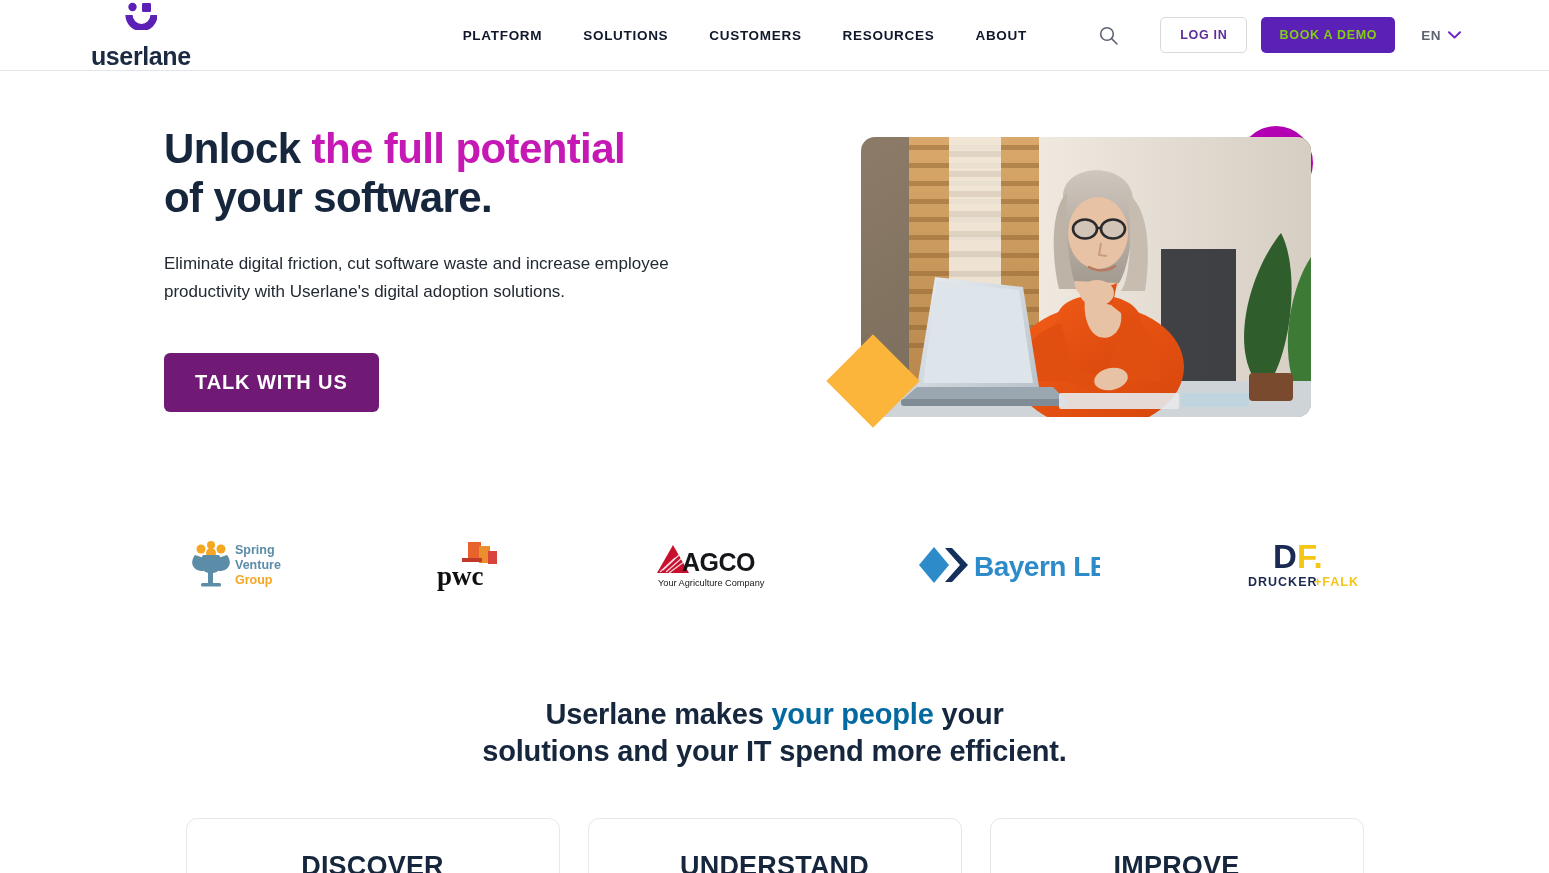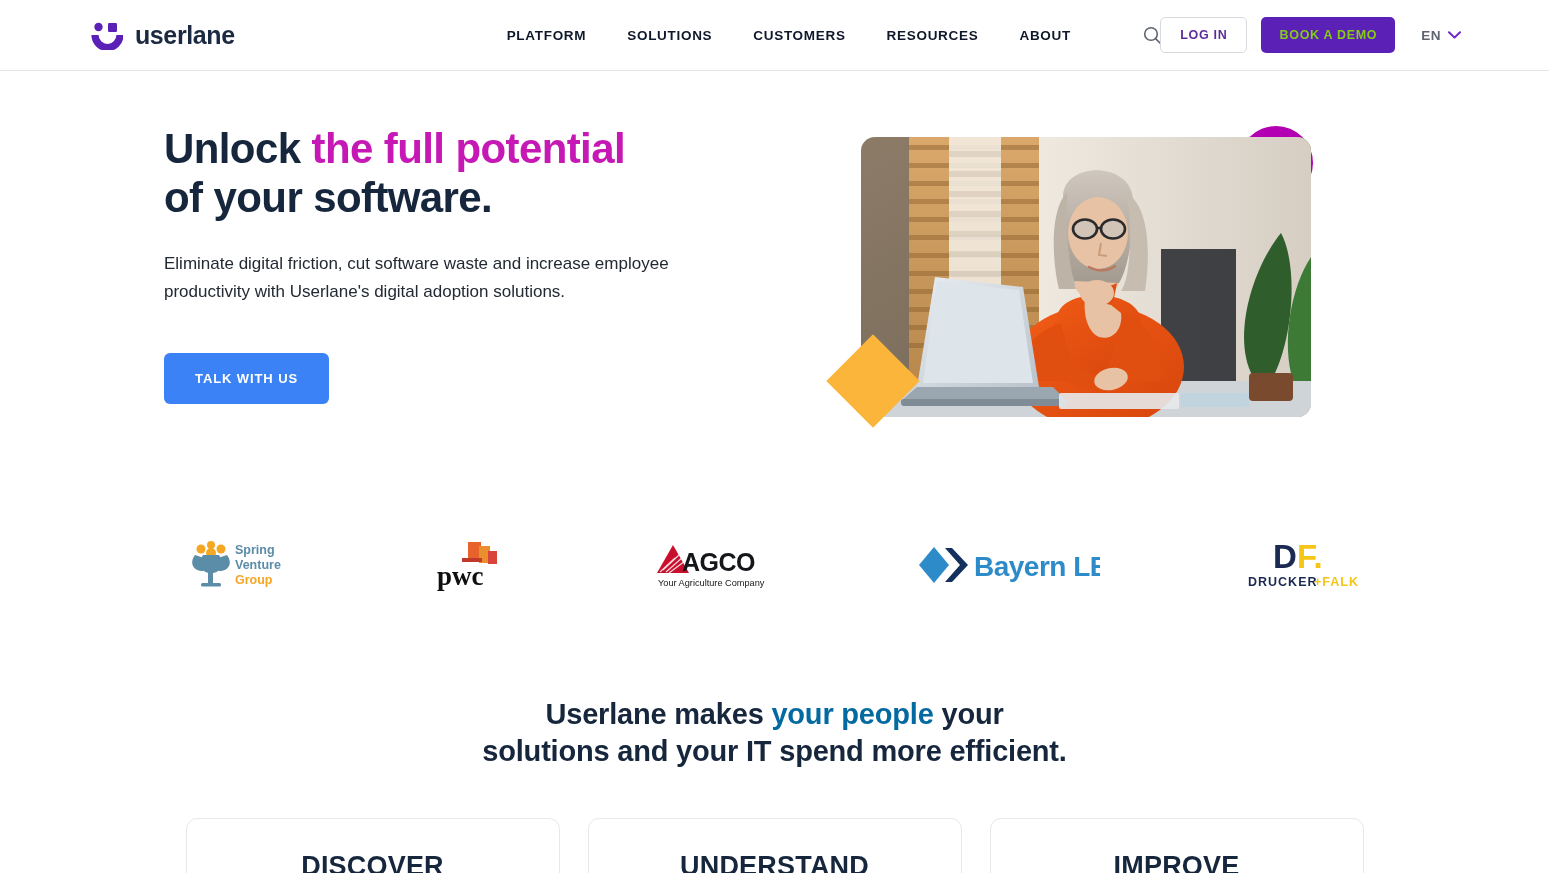--- a/index.html
+++ b/index.html
@@ -20,20 +20,21 @@
     align-items: center;
     border-bottom: 1px solid #e3e5ea;
     background: #ffffff;
     position: relative;
   }
   .brand {
     display: flex;
     align-items: center;
     gap: 12px;
     margin-left: 91px;
+    flex-direction: column;
   }
   .brand-mark { width: 32px; height: 30px; display: block; }
   .brand-name {
     font-size: 25px;
     font-weight: 600;
     letter-spacing: -0.4px;
     color: #1b2a41;
   }
 
   .nav {
@@ -127,23 +128,23 @@
     font-size: 17px;
     line-height: 1.65;
     color: #232a33;
     max-width: 525px;
     font-weight: 400;
   }
   .btn-talk {
     margin-top: 46px;
     border: none;
     border-radius: 6px;
-    background: #3b82f6;
+    background: #701a75;
     color: #ffffff;
-    font-size: 13px;
+    font-size: 20px;
     font-weight: 700;
     letter-spacing: 0.9px;
     padding: 18px 31px;
     cursor: pointer;
     font-family: inherit;
   }
 
   .hero-right {
     position: relative;
     margin-left: 36px;

